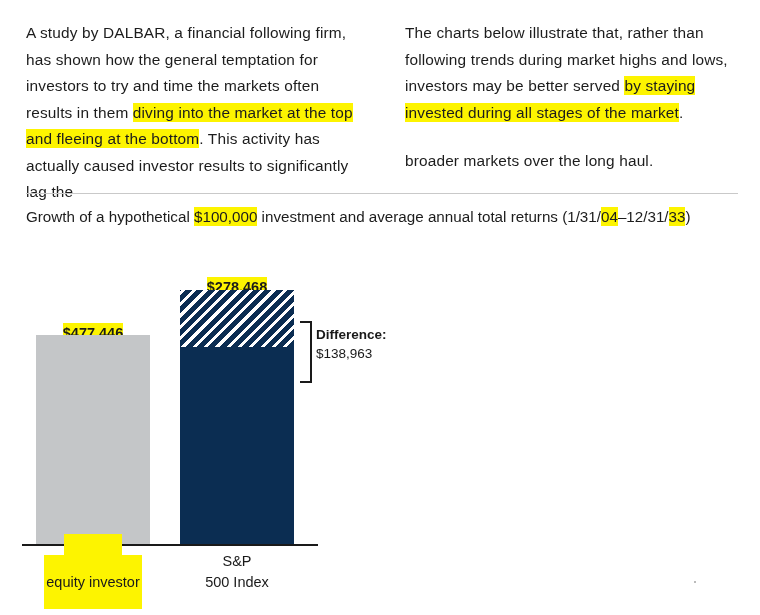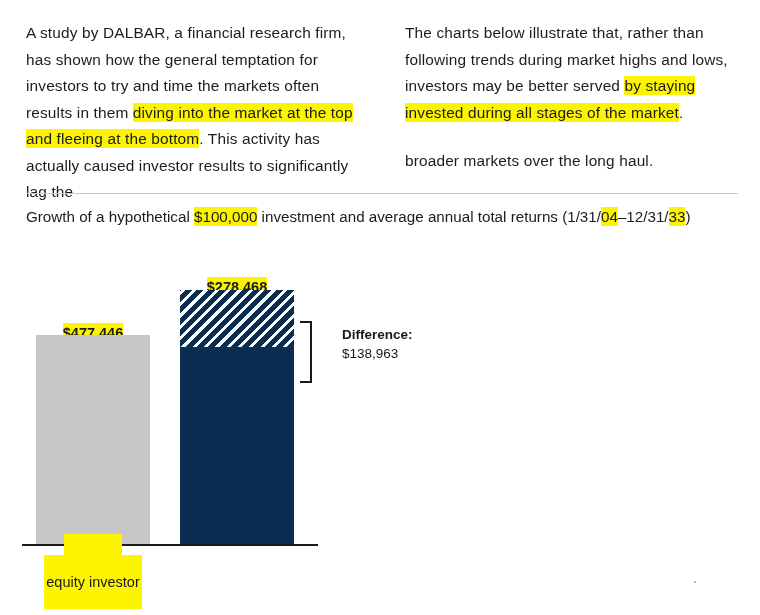--- a/index.html
+++ b/index.html
@@ -157,21 +157,20 @@
     border: 2px solid #1a1a1a;
     border-left: none;
   }
   .difference {
     position: absolute;
     left: 316px;
     top: 57px;
     font-size: 13.5px;
     line-height: 19px;
     color: #1a1a1a;
-    margin-left: 26px;
   }
   .difference .dtitle { font-weight: bold; }
   .difference .dval { font-weight: normal; }
   
   .tick {
     position: absolute;
     text-align: center;
     font-size: 14.5px;
     line-height: 21px;
     color: #1a1a1a;
@@ -190,21 +189,21 @@
   }
 </style>
 </head>
 <body>
 
 <div class="page">
 
   <div class="text-cols">
     <div class="col">
       <p class="para">
-        <span>A study by DALBAR, a financial research firm, has shown how the general temptation for investors to try and time the markets often results in them </span><span class="hl">diving into the market at the top and fleeing at the bottom</span><span>. This activity has actually caused investor results to significantly lag the</span>
+        <span>A study by DALBAR, a financial following firm, has shown how the general temptation for investors to try and time the markets often results in them </span><span class="hl">diving into the market at the top and fleeing at the bottom</span><span>. This activity has actually caused investor results to significantly lag the</span>
       </p>
     </div>
     <div class="col">
       <p class="para">
         <span>The charts below illustrate that, rather than following trends during market highs and lows, investors may be better served </span><span class="hl">by staying invested during all stages of the market</span><span>.</span>
       </p>
       <p class="para">
         <span>broader markets over the long haul.</span>
       </p>
     </div>
@@ -240,17 +239,21 @@
       <div class="dtitle">Difference:</div>
       <div class="dval">$138,963</div>
     </div>
 
     <div class="axis-line"></div>
 
     <div class="tick tick-1">
       <span class="hl">Average</span><br>
       <span class="hl">equity investor</span>
     </div>
+    <div class="tick tick-2">
+      <span>S&amp;P</span><br>
+      <span>500 Index</span>
+    </div>
 
     <div class="tiny-mark"></div>
   </div>
 
 </div>
 
 </body></html>

